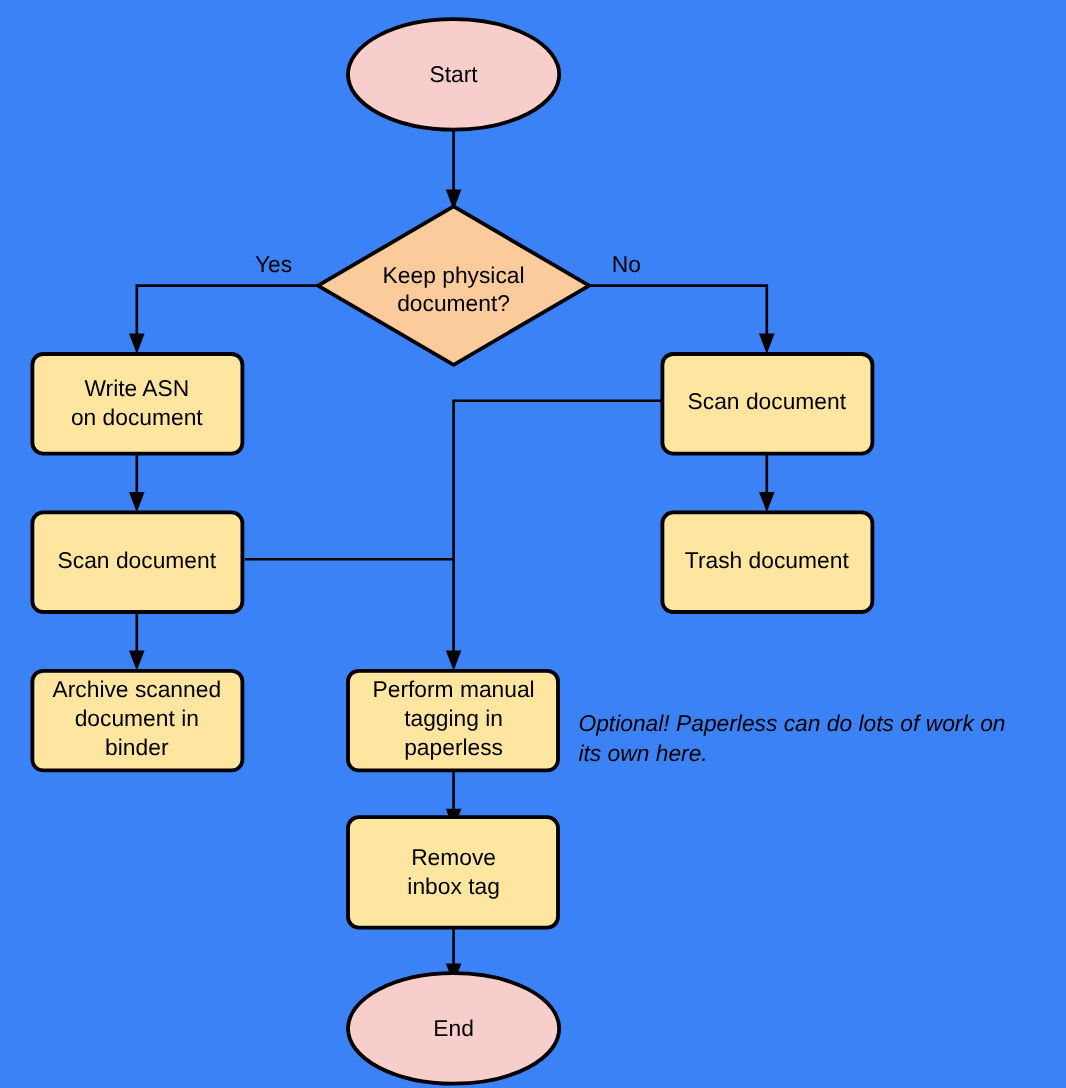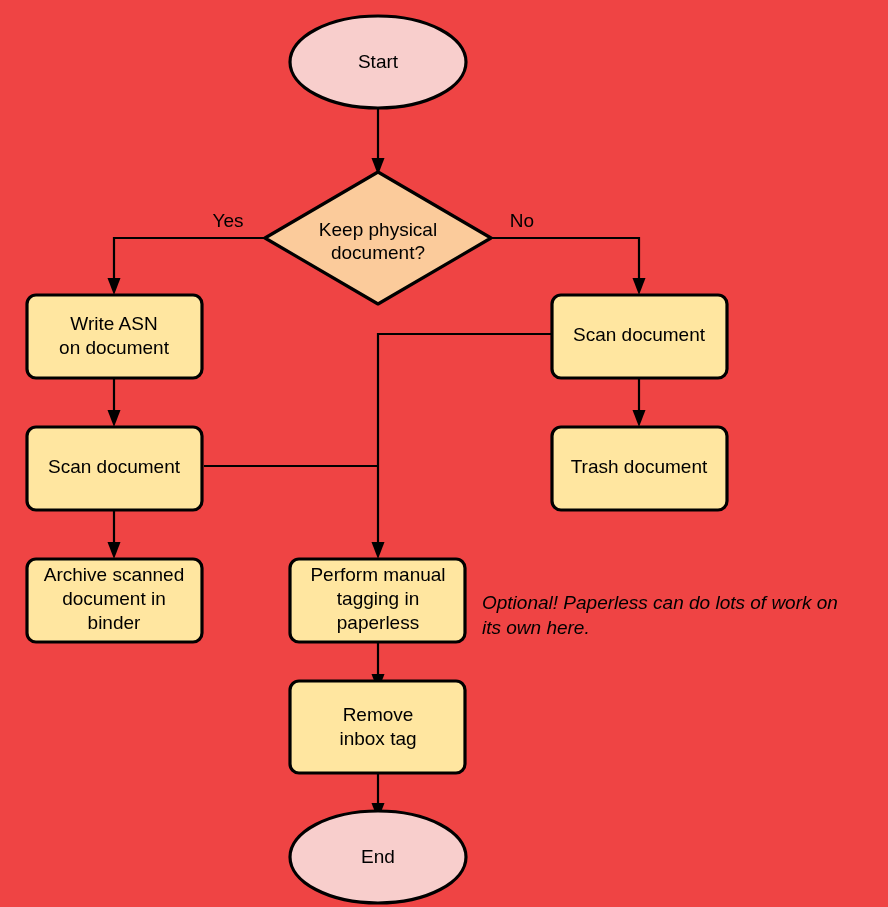--- a/index.html
+++ b/index.html
@@ -11,21 +11,21 @@
   body {
     width: 888px;
     height: 907px;
     font-family: "Liberation Sans", sans-serif;
     overflow: hidden;
   }
   #flowchart-root {
     position: relative;
     width: 888px;
     height: 907px;
-    background: #ef4444;
+    background: #3b82f6;
   }
   svg.diagram {
     position: absolute;
     top: 0;
     left: 0;
     width: 888px;
     height: 907px;
     display: block;
   }
   .node-shape {

